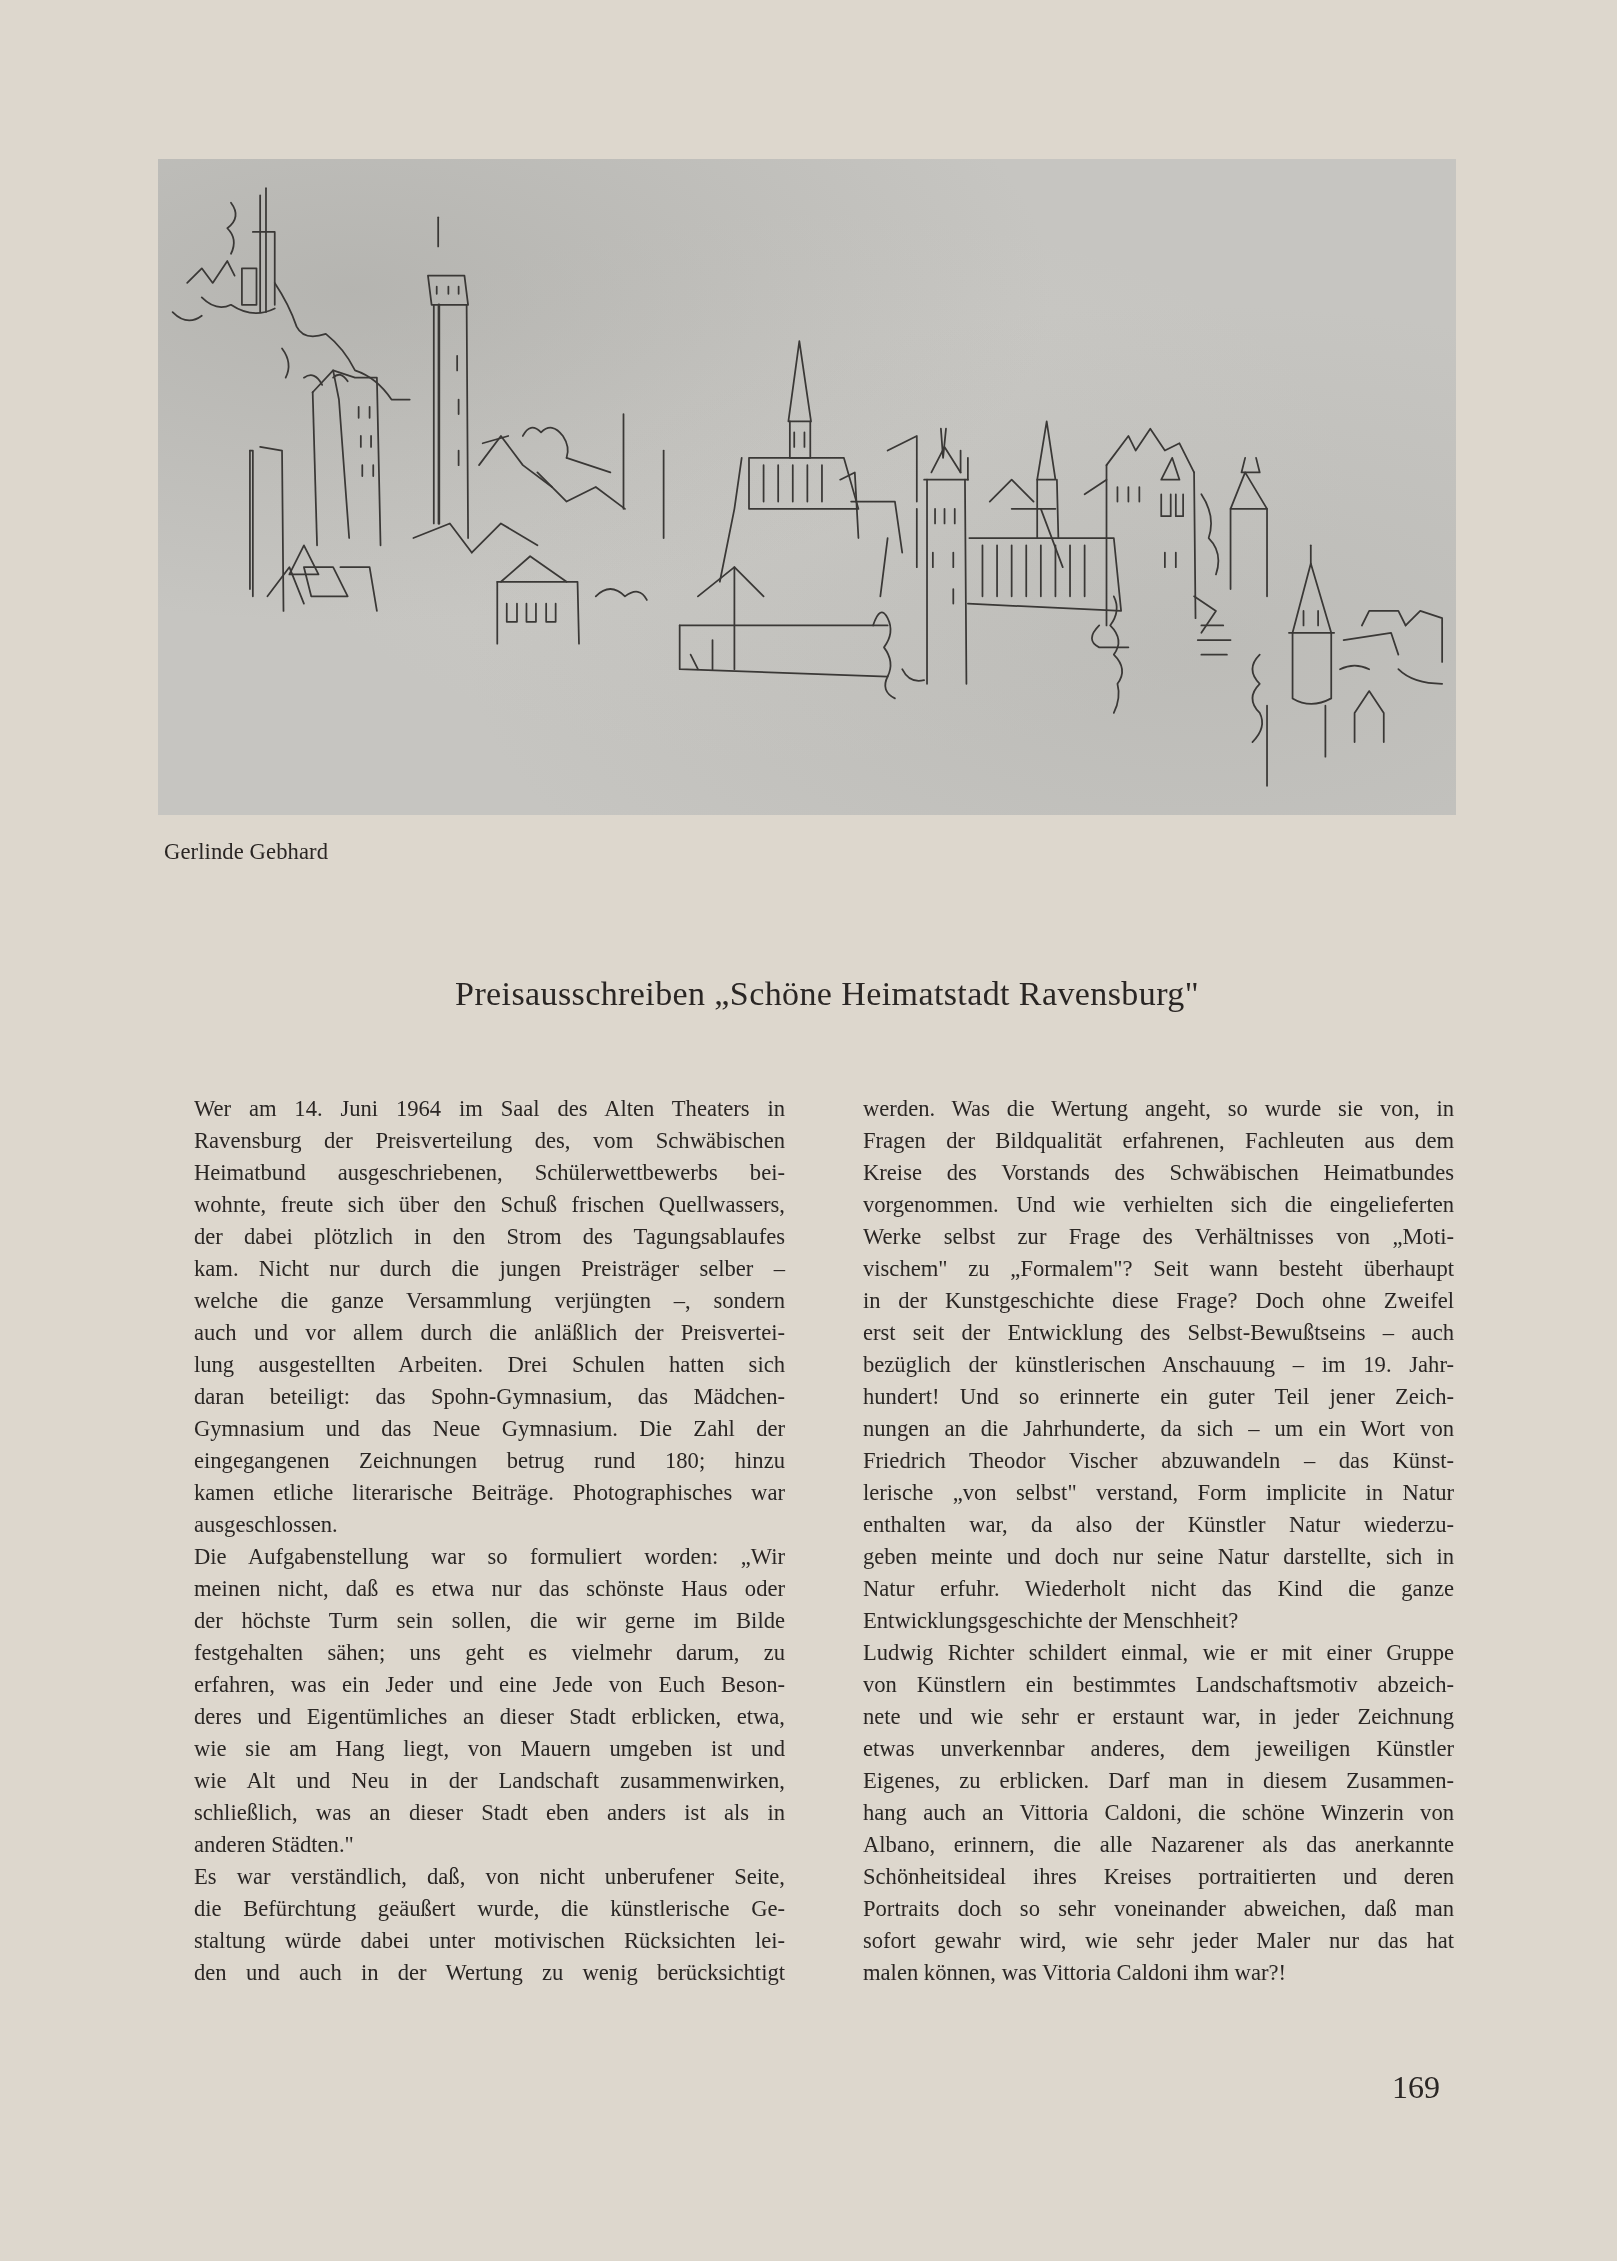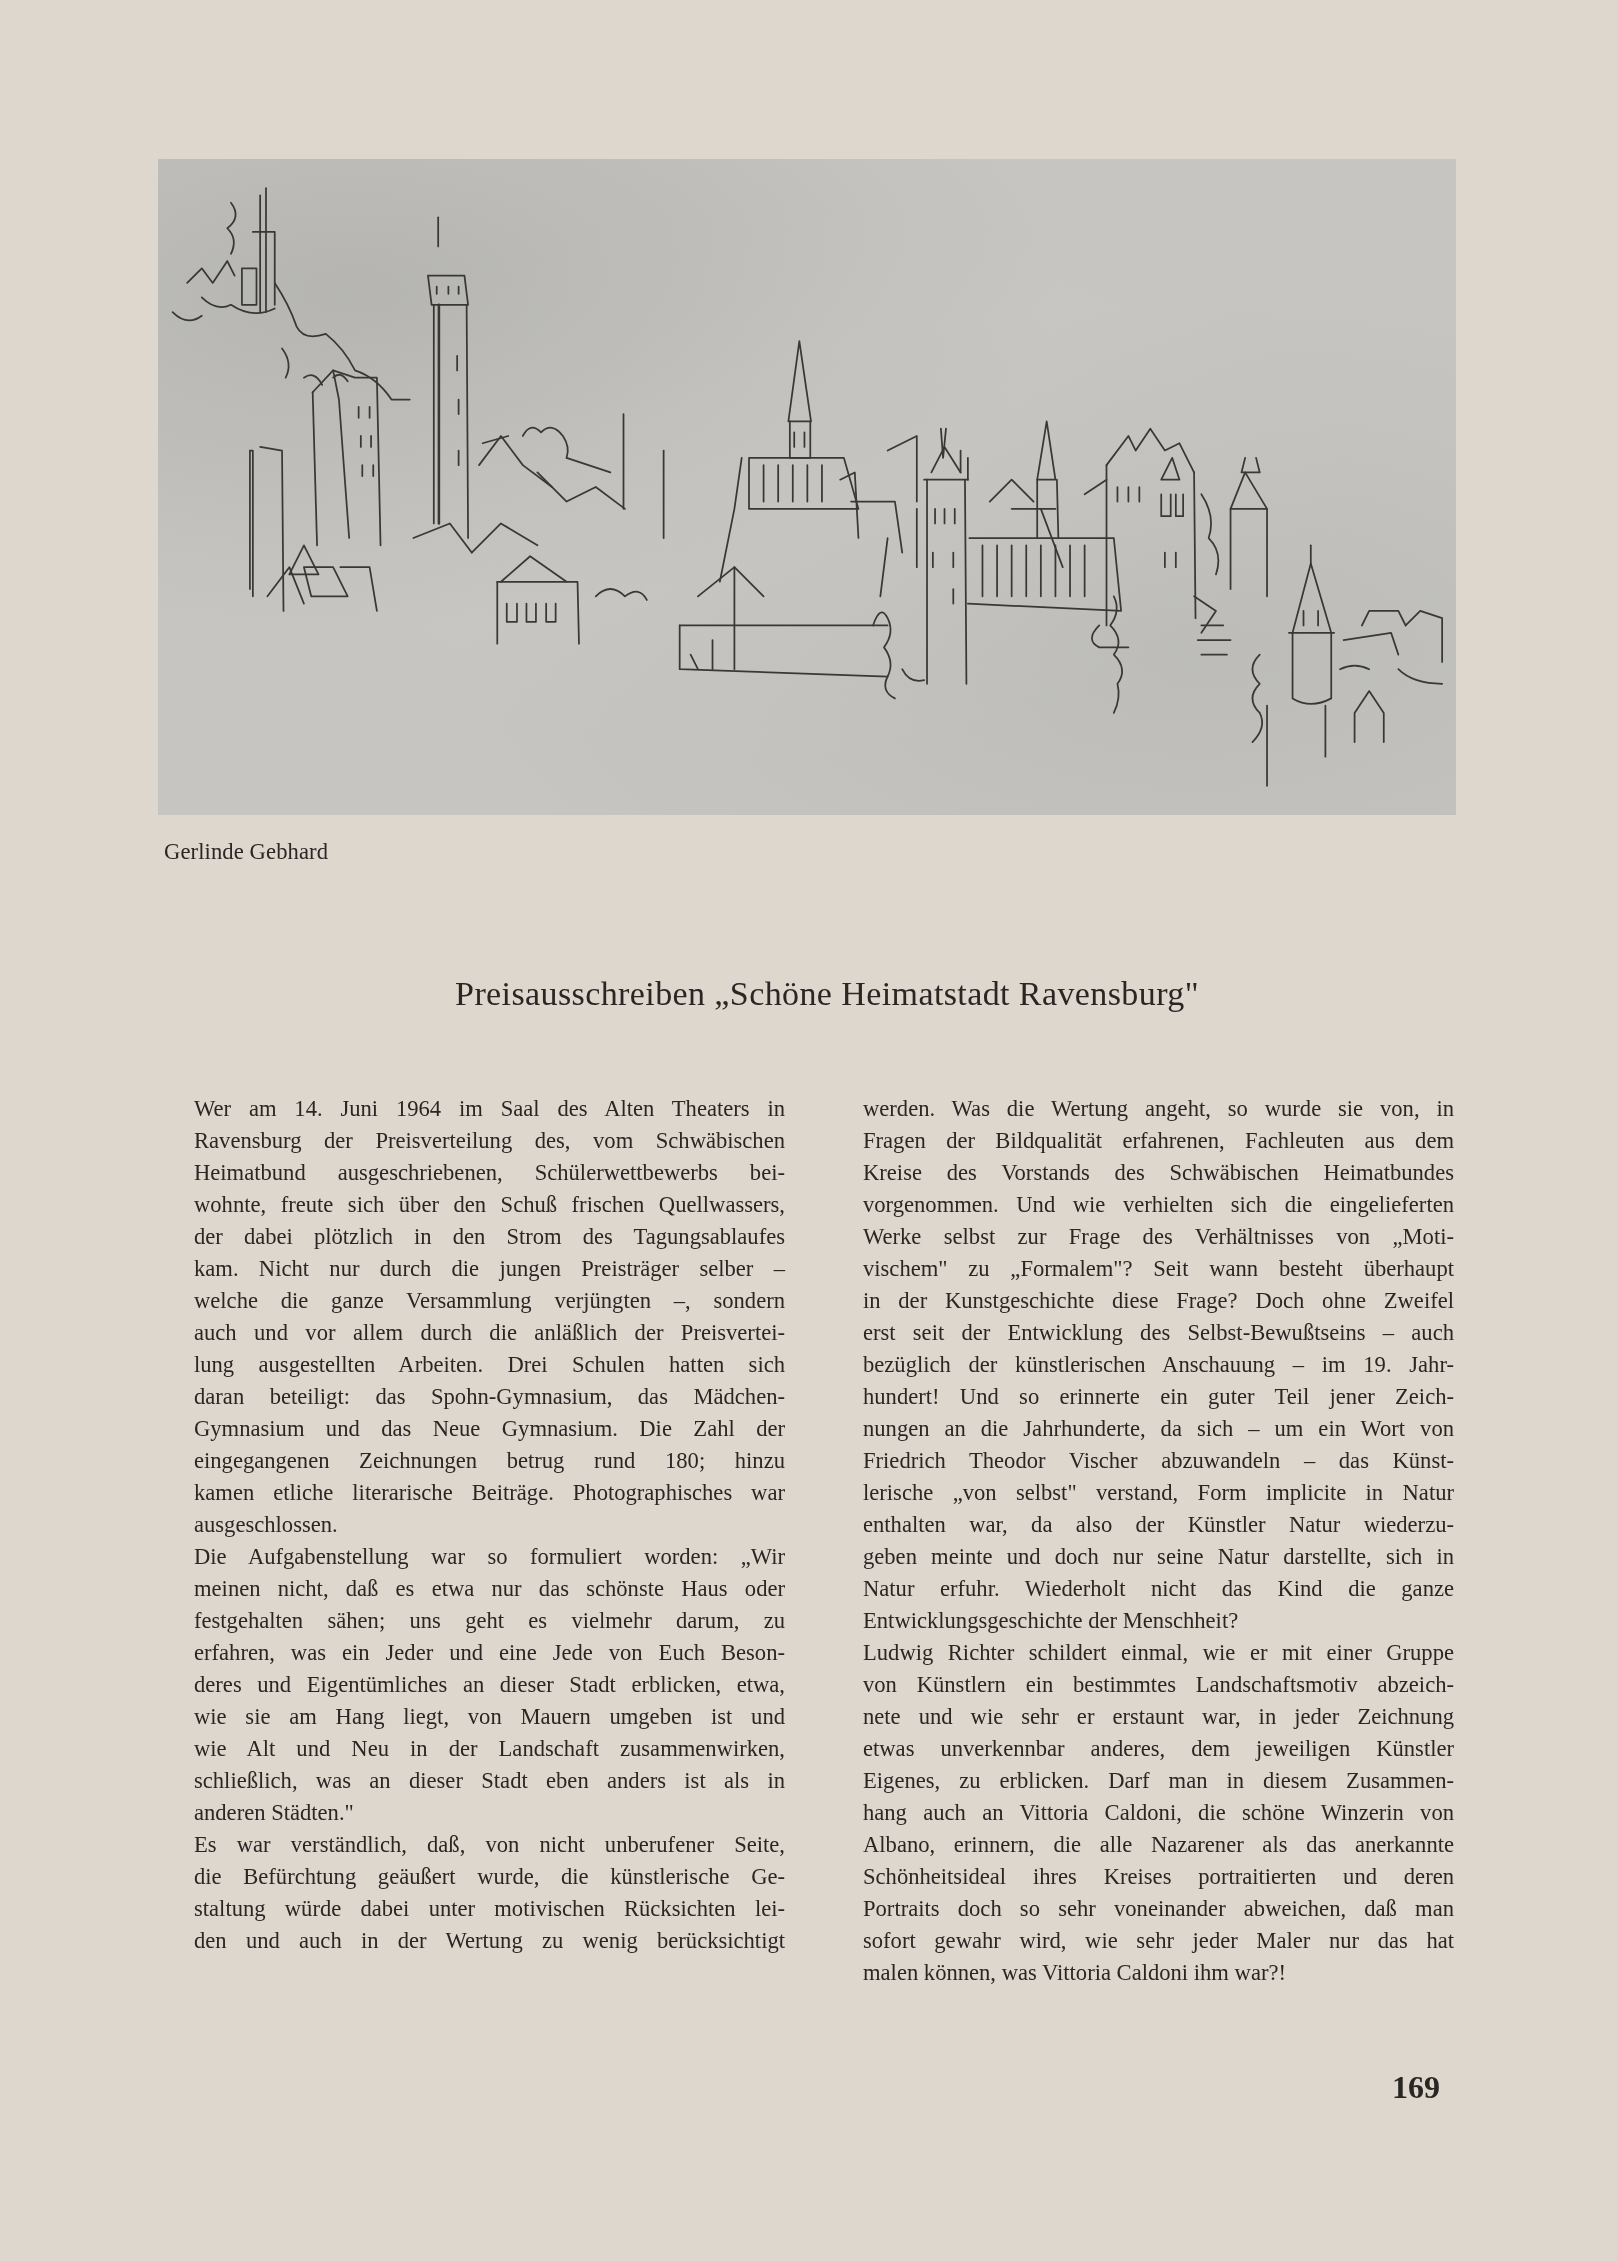--- a/index.html
+++ b/index.html
@@ -55,21 +55,20 @@
     text-align-last: justify;
     height: 32px;
     margin-left: 42px;
   }
   .line.last { text-align-last: left; }
   .page-number {
     position: absolute;
     left: 1392px; top: 2069px;
     font-family: "Liberation Serif", serif;
     font-size: 32px;
-    font-weight: bold;
   }
 </style>
 </head>
 <body>
 
 <div class="illustration">
   <svg viewBox="0 0 1779 900" preserveAspectRatio="none">
     <g fill="none" stroke="#3a3836" stroke-width="2.4" stroke-linecap="round" stroke-linejoin="round">
 
       <path d="M40 170 L60 150 L75 170 L95 140 L105 160"></path>
@@ -217,20 +216,21 @@
     <span class="line">welche die ganze Versammlung verjüngten –, sondern</span>
     <span class="line">auch und vor allem durch die anläßlich der Preisvertei-</span>
     <span class="line">lung ausgestellten Arbeiten. Drei Schulen hatten sich</span>
     <span class="line">daran beteiligt: das Spohn-Gymnasium, das Mädchen-</span>
     <span class="line">Gymnasium und das Neue Gymnasium. Die Zahl der</span>
     <span class="line">eingegangenen Zeichnungen betrug rund 180; hinzu</span>
     <span class="line">kamen etliche literarische Beiträge. Photographisches war</span>
     <span class="line last">ausgeschlossen.</span>
     <span class="line">Die Aufgabenstellung war so formuliert worden: „Wir</span>
     <span class="line">meinen nicht, daß es etwa nur das schönste Haus oder</span>
+    <span class="line">der höchste Turm sein sollen, die wir gerne im Bilde</span>
     <span class="line">festgehalten sähen; uns geht es vielmehr darum, zu</span>
     <span class="line">erfahren, was ein Jeder und eine Jede von Euch Beson-</span>
     <span class="line">deres und Eigentümliches an dieser Stadt erblicken, etwa,</span>
     <span class="line">wie sie am Hang liegt, von Mauern umgeben ist und</span>
     <span class="line">wie Alt und Neu in der Landschaft zusammenwirken,</span>
     <span class="line">schließlich, was an dieser Stadt eben anders ist als in</span>
     <span class="line last">anderen Städten."</span>
     <span class="line">Es war verständlich, daß, von nicht unberufener Seite,</span>
     <span class="line">die Befürchtung geäußert wurde, die künstlerische Ge-</span>
     <span class="line">staltung würde dabei unter motivischen Rücksichten lei-</span>

